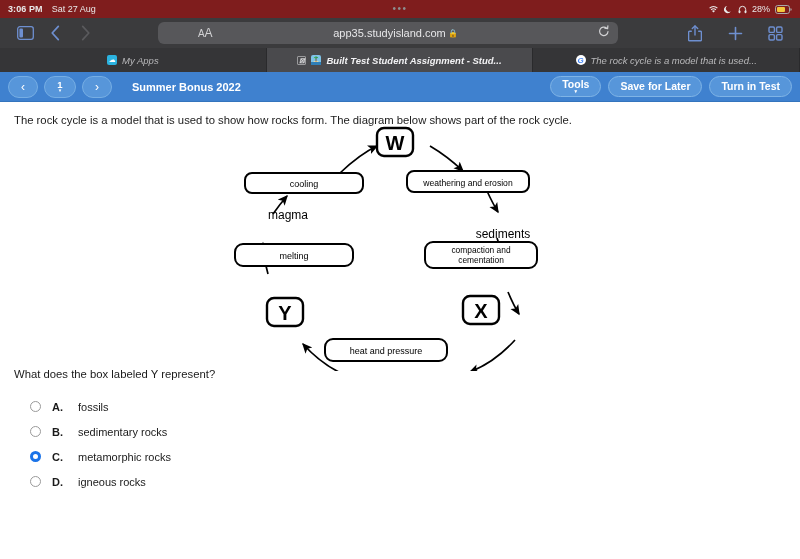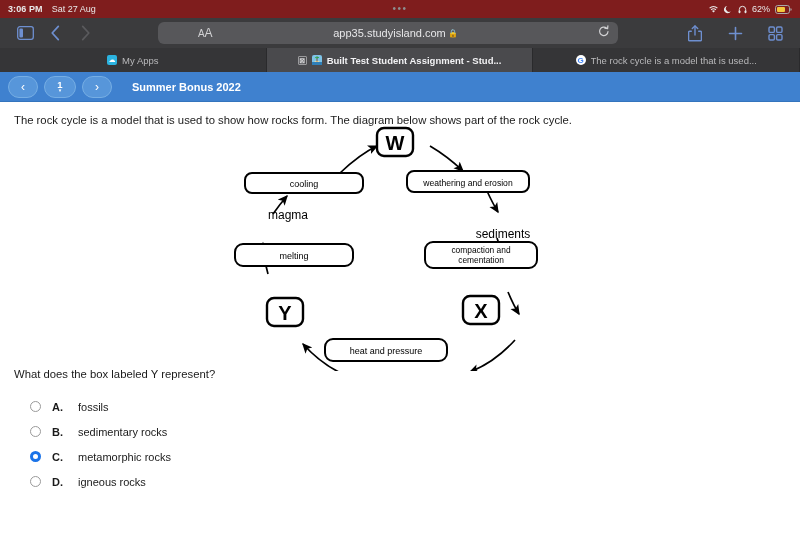--- a/index.html
+++ b/index.html
@@ -43,21 +43,21 @@
   .aa .big { font-size: 12px; }
   .url-text {
     position: absolute; left: 16px; right: 0; text-align: center;
     color: #e6e6e8; font-size: 11px; pointer-events: none;
   }
   .lockglyph { font-size: 8px; margin-left: 3px; vertical-align: 1px; }
   .reload { margin-left: auto; color: #d2d2d4; }
   .tb-right { display: flex; align-items: center; gap: 10px; margin-left: 4px; }
 
   
-  .tabstrip { height: 24px; background: #353537; display: flex; align-items: stretch; }
+  .tabstrip { height: 24px; background: #353537; display: flex; align-items: stretch; font-style: italic; }
   .tab {
     flex: 1 1 0; display: flex; align-items: center; justify-content: center;
     gap: 5px; color: #b9b9bb; font-size: 9.5px;
     border-right: 1px solid #2a2a2c; padding: 0 8px;
     overflow: hidden; white-space: nowrap;
   }
   .tab.active { background: #4a4a4d; color: #f2f2f4; font-weight: bold; }
   .tab-close {
     width: 9px; height: 9px; border: 1px solid #9a9a9c; border-radius: 1px;
     color: #cfcfd1; font-size: 7px; line-height: 7px; text-align: center;
@@ -162,21 +162,21 @@
           <path d="M6.8 6.2 A3.6 3.6 0 1 1 3.3 1.0 A3.0 3.0 0 0 0 6.8 6.2 Z" fill="#e8e8e8"></path>
         </svg>
     </span>
     <span>
       <svg width="9" height="9" viewBox="0 0 9 9">
           <path d="M1.3 6 V4.5 A3.2 3.2 0 0 1 7.7 4.5 V6" stroke="#e8e8e8" stroke-width="1" fill="none"></path>
           <rect x="0.6" y="5.4" width="1.8" height="2.8" rx=".8" fill="#e8e8e8"></rect>
           <rect x="6.6" y="5.4" width="1.8" height="2.8" rx=".8" fill="#e8e8e8"></rect>
         </svg>
     </span>
-    <span class="sb-pct">62%</span>
+    <span class="sb-pct">28%</span>
     <span>
       <svg width="17" height="9" viewBox="0 0 17 9">
           <rect x="0.5" y="0.5" width="14" height="8" rx="2.2" stroke="#a8a8aa" fill="none"></rect>
           <rect x="2" y="2" width="8" height="5" rx="1.1" fill="#f5c73c"></rect>
           <path d="M15.4 3.2 v2.6 a1.3 1.3 0 0 0 0-2.6z" fill="#a8a8aa"></path>
         </svg>
     </span>
   </div>
 </div>
 
@@ -259,20 +259,28 @@
 </div>
 
 <div class="appbar">
   <div class="navbtn">‹</div>
   <div class="pagebtn">
     <span class="num">1</span>
     <span class="caret">▾</span>
   </div>
   <div class="navbtn">›</div>
   <div class="appbar-title">Summer Bonus 2022</div>
+  <div class="appbar-right">
+    <div class="pillbtn">
+      <span>Tools</span>
+      <span class="caret">▾</span>
+    </div>
+    <div class="pillbtn">Save for Later</div>
+    <div class="pillbtn">Turn in Test</div>
+  </div>
 </div>
 
 <div class="content">
 
   <div class="stem">The rock cycle is a model that is used to show how rocks form. The diagram below shows part of the rock cycle.</div>
 
   <div class="diagram-wrap">
     <svg class="diagram" width="340" height="245" viewBox="0 0 340 245">
       <defs>
         <marker id="ah" markerWidth="7" markerHeight="7" refX="5.2" refY="3" orient="auto">

